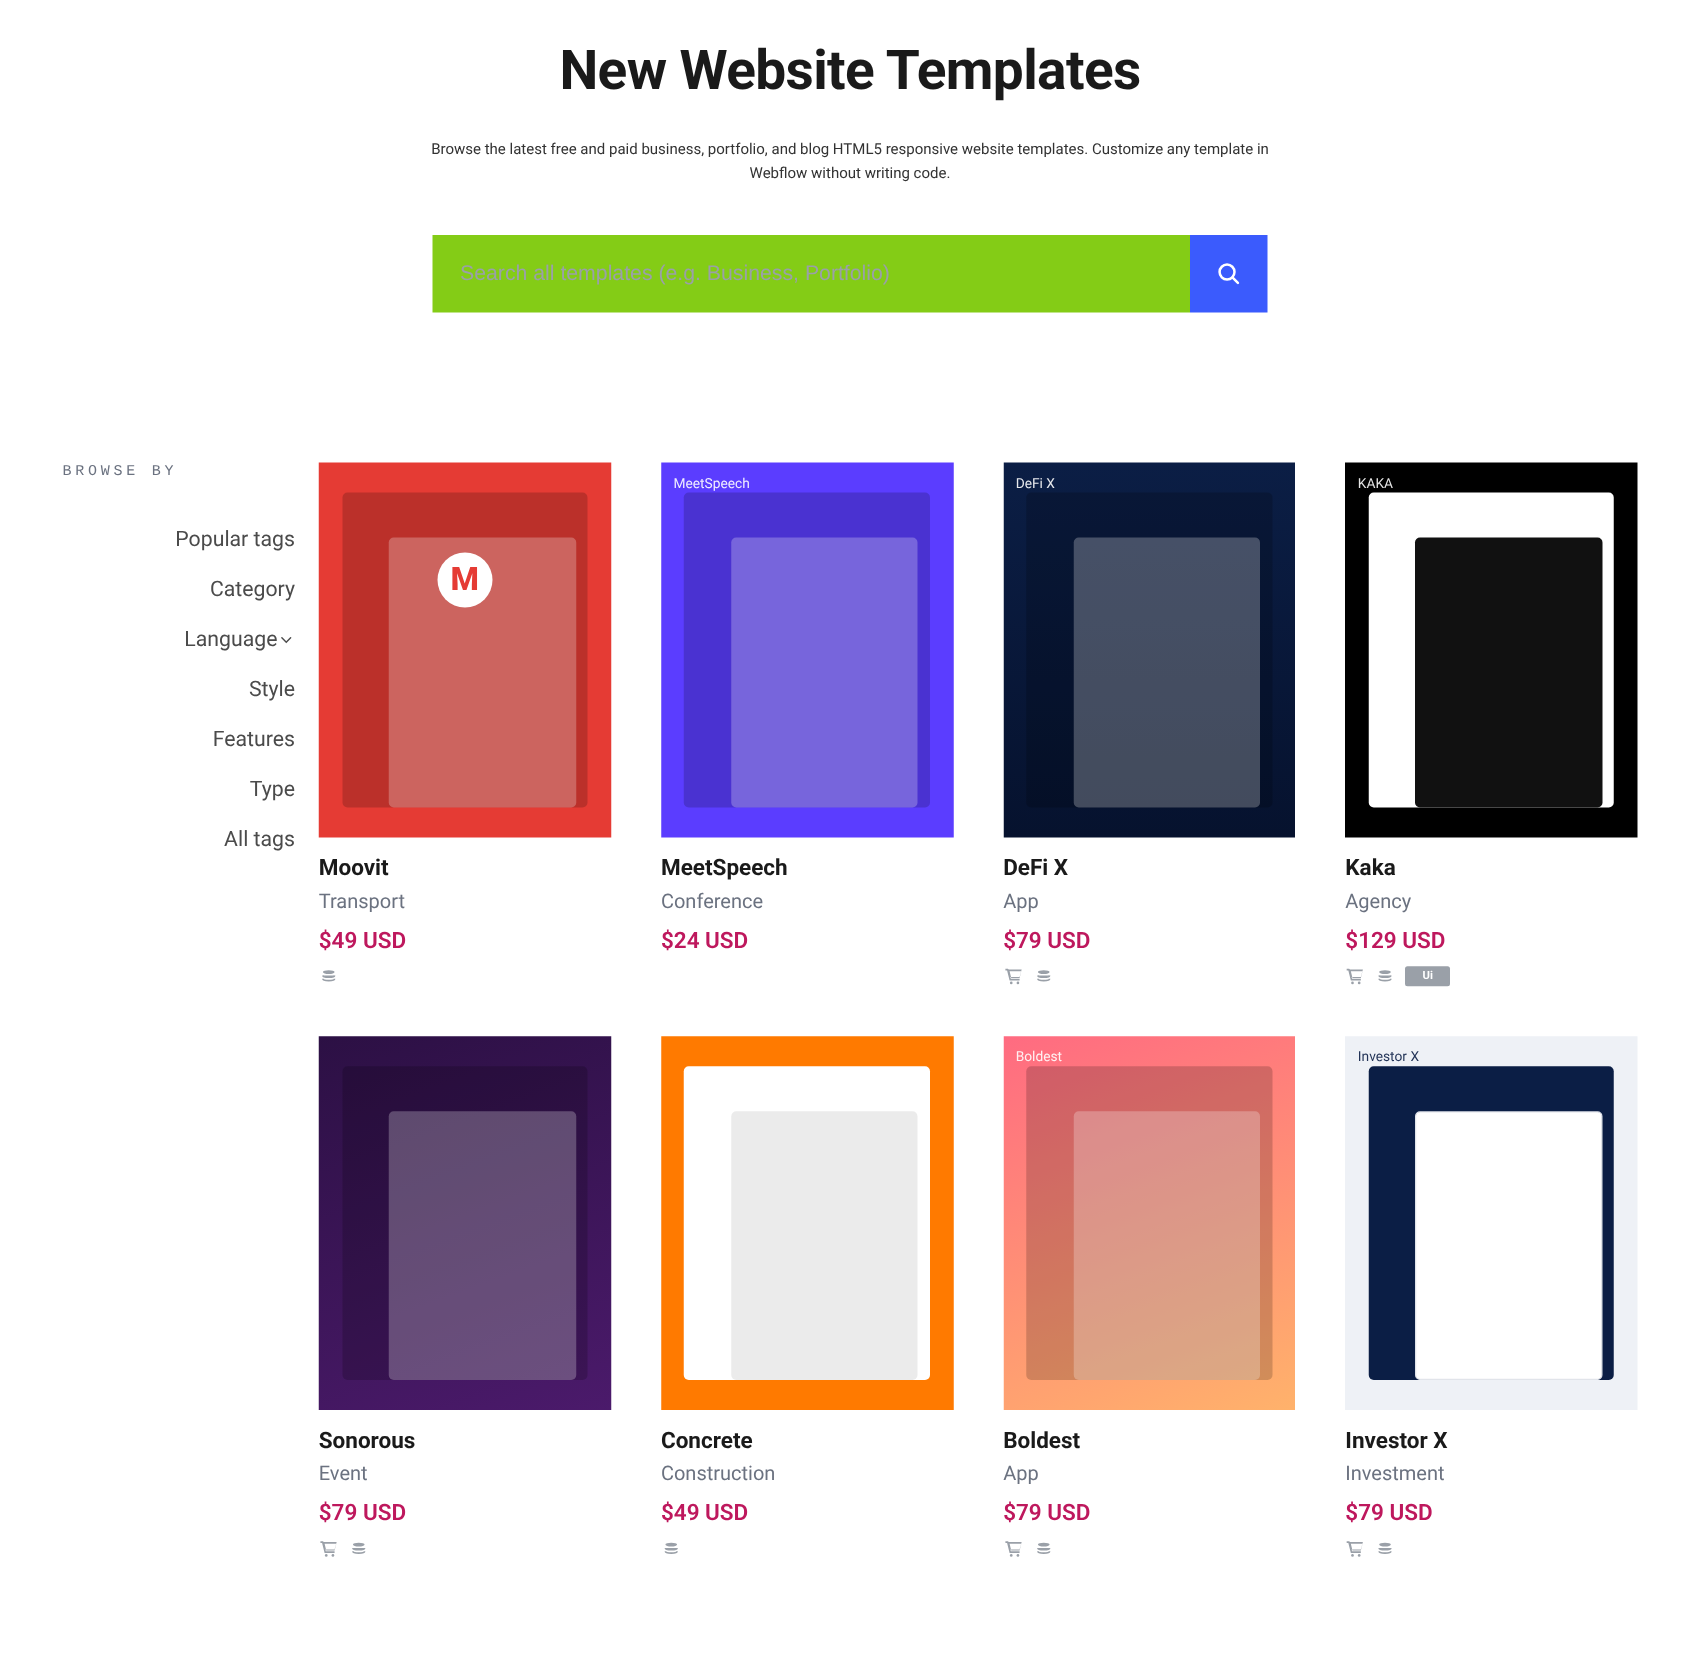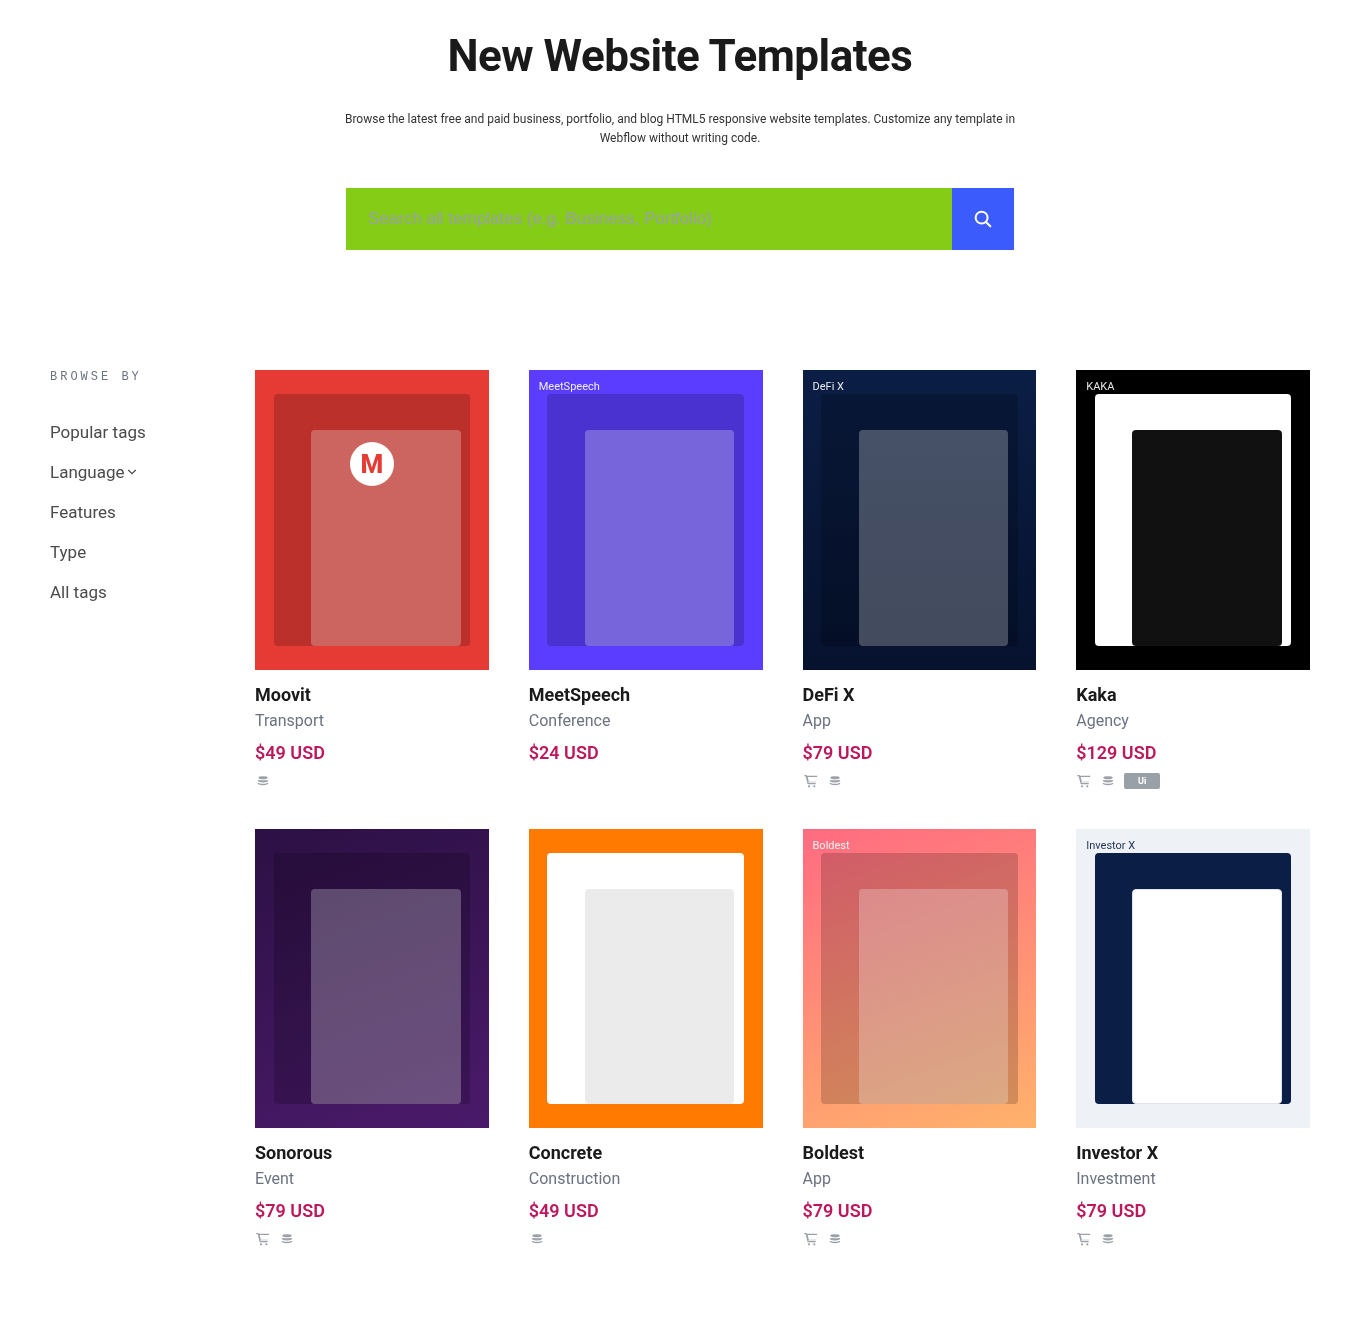--- a/index.html
+++ b/index.html
@@ -58,21 +58,21 @@
     .sidebar-heading {
       font-family: "Courier New", monospace;
       font-size: 12px;
       letter-spacing: 3px;
       color: #6b7280;
       margin-bottom: 28px;
     }
     .sidebar-item {
       display: flex;
       align-items: center;
-      justify-content: flex-start;
+      justify-content: flex-end;
       font-size: 17px;
       color: #4b4b4b;
       padding: 10px 0;
       cursor: pointer;
     }
     .chev { width: 14px; height: 14px; }
     .grid {
       display: grid;
       grid-template-columns: repeat(4, 1fr);
       gap: 40px 40px;
@@ -165,24 +165,30 @@
 </div>
 
 <div class="layout">
   <aside class="sidebar">
     <div class="sidebar-heading">BROWSE BY</div>
     <div id="sidebar-items">
         <div class="sidebar-item">
           <span>Popular tags</span>
         </div>
         <div class="sidebar-item">
+          <span>Category</span>
+        </div>
+        <div class="sidebar-item">
           <span>Language</span>
           <svg class="chev" viewBox="0 0 24 24">
             <path d="M6 9l6 6 6-6" fill="none" stroke="#4b4b4b" stroke-width="2" stroke-linecap="round"></path>
           </svg>
+        </div>
+        <div class="sidebar-item">
+          <span>Style</span>
         </div>
         <div class="sidebar-item">
           <span>Features</span>
         </div>
         <div class="sidebar-item">
           <span>Type</span>
         </div>
         <div class="sidebar-item">
           <span>All tags</span>
         </div>

